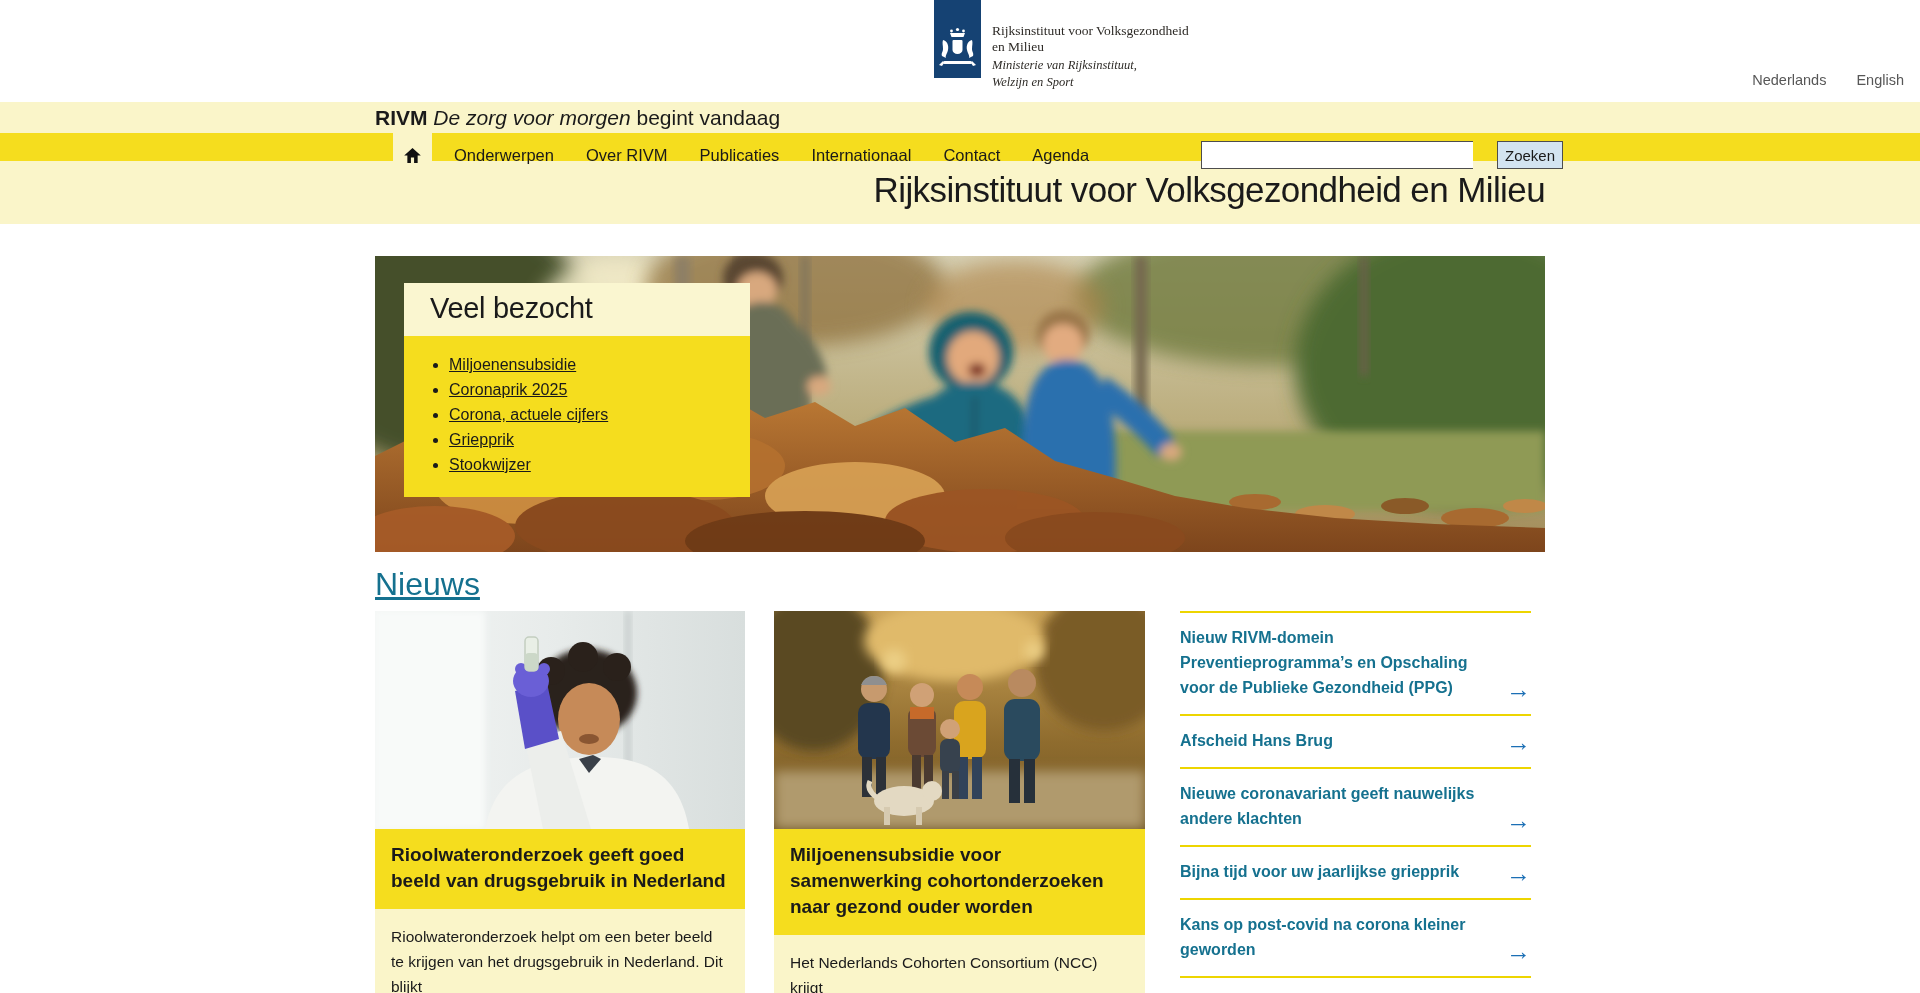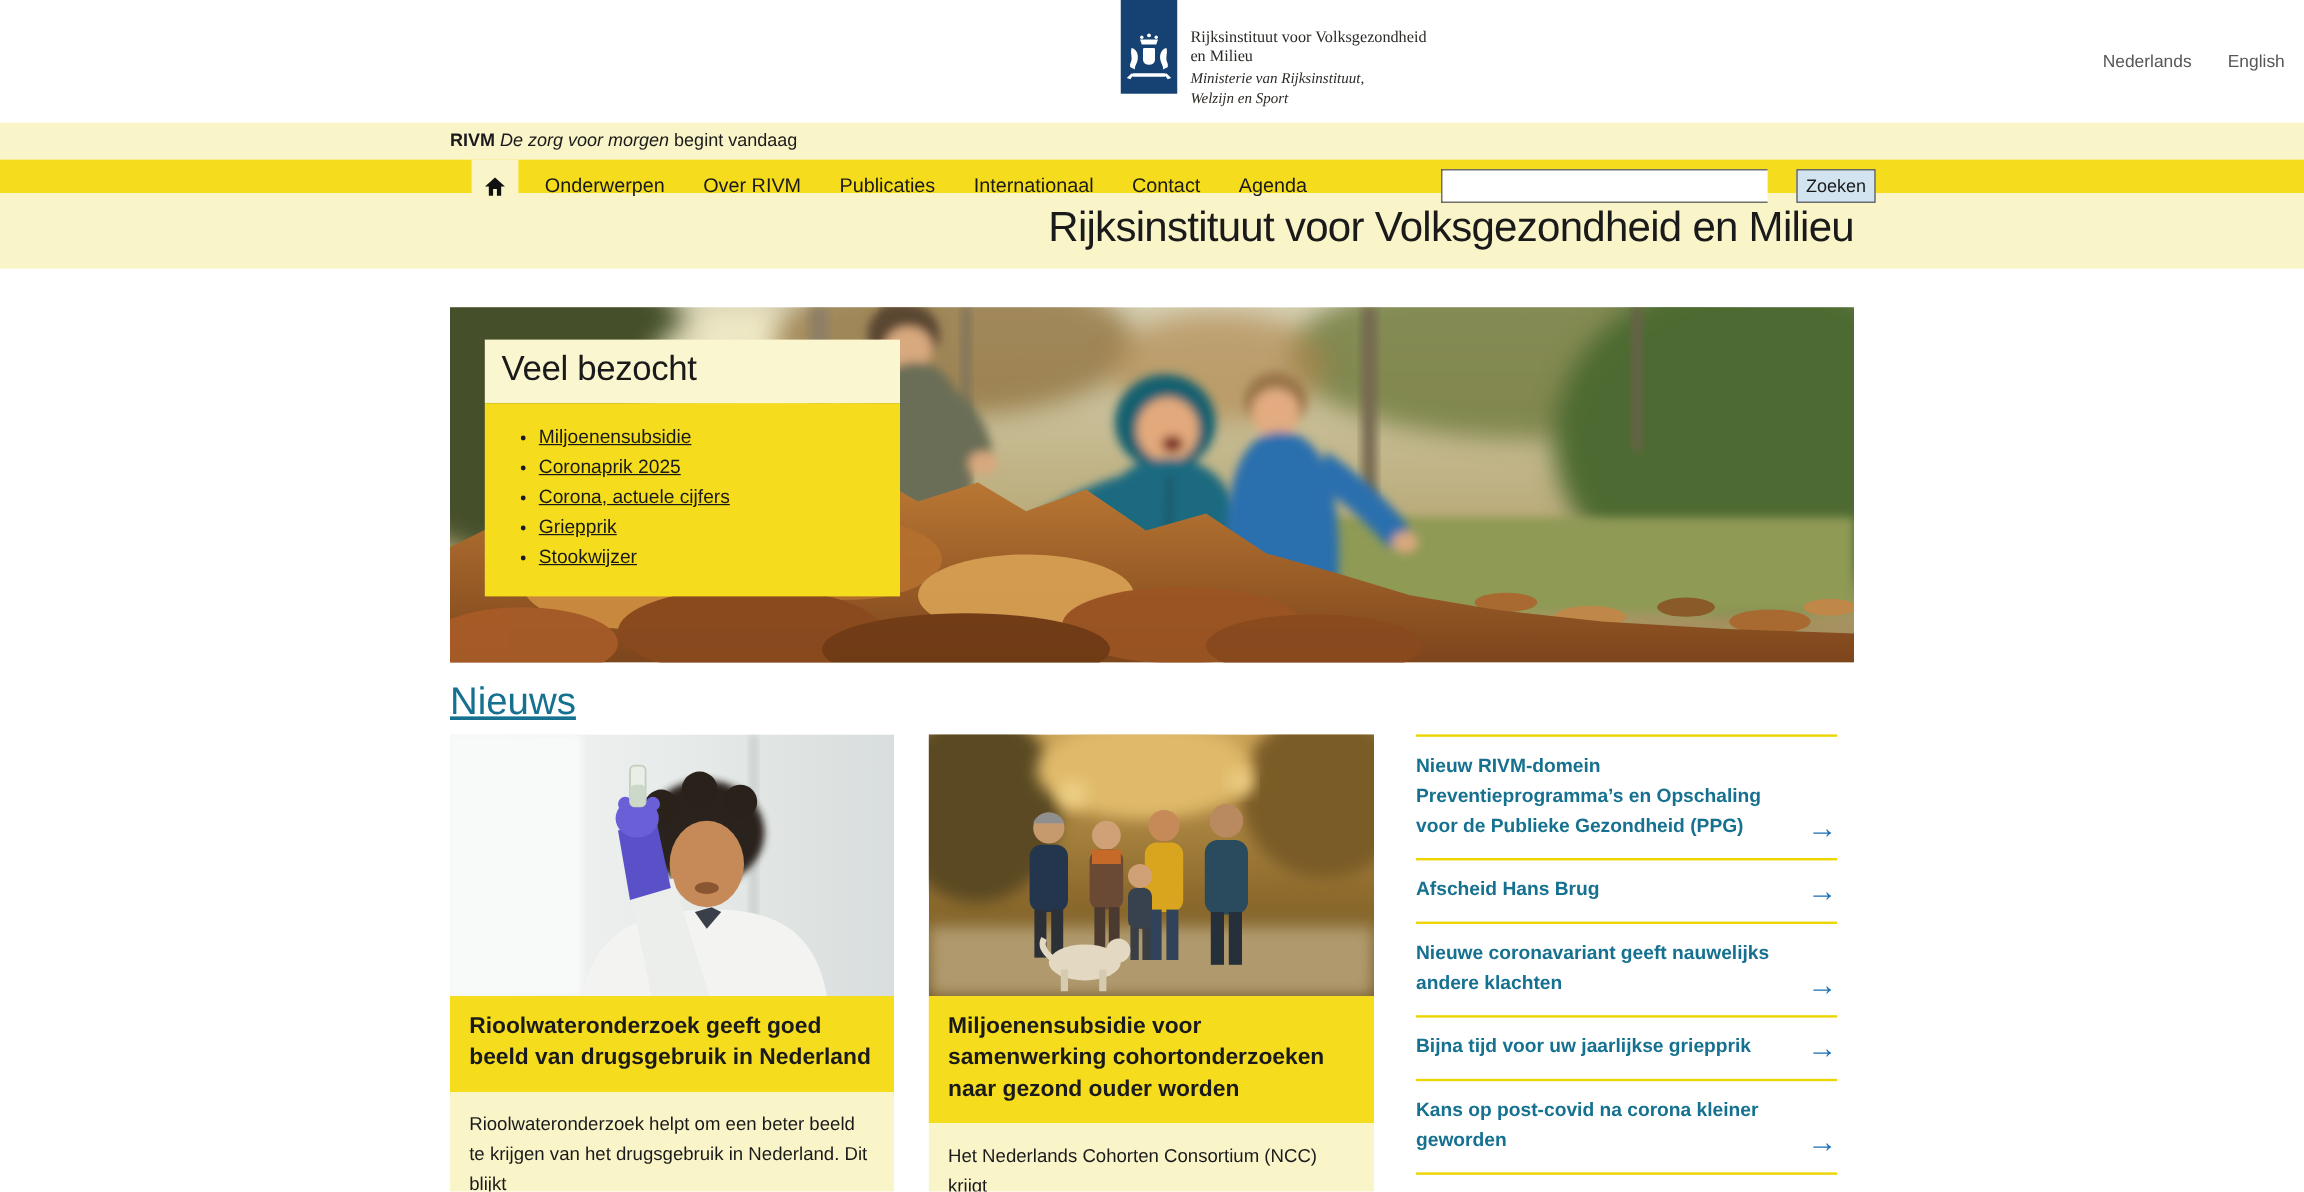--- a/index.html
+++ b/index.html
@@ -18,26 +18,26 @@
     font-family:"Liberation Sans",sans-serif;color:var(--ink);
   }
   .container{width:1170px;margin:0 auto;position:relative;}
 
   
   .top-header{height:102px;position:relative;background:#fff;}
   .logo-flag{position:absolute;left:934px;top:0;width:47px;height:78px;background:var(--logoblue);}
   .logo-text{position:absolute;left:992px;top:23px;font-family:"Liberation Serif",serif;
              font-size:13.5px;line-height:16px;color:#2d2a26;}
   .logo-text .ministry{font-style:italic;font-size:12.5px;line-height:14px;margin-top:3px;}
-  .lang{position:absolute;right:16px;top:44px;font-size:14.5px;color:#575757;}
+  .lang{position:absolute;right:16px;top:72px;font-size:14.5px;color:#575757;}
   .lang a{color:#575757;text-decoration:none;margin-left:26px;}
 
   
   .tagline-bar{height:31px;background:var(--lightyellow);}
-  .tagline{line-height:31px;font-size:15px;white-space:nowrap;}
+  .tagline{line-height:31px;font-size:21px;white-space:nowrap;}
   .tagline .brand{font-weight:bold;}
   .tagline .slogan-italic{font-style:italic;}
 
   
   .nav-bar{height:28px;background:var(--yellow);padding-left:36px;}
   .nav-inner{display:flex;height:44px;}
   .home-tab{width:39px;background:var(--lightyellow);display:flex;align-items:center;justify-content:center;cursor:pointer;}
   .nav-links{display:flex;margin-left:6px;}
   .nav-links a{color:var(--ink);text-decoration:none;font-size:16.5px;padding:0 16px;line-height:44px;}
   .search{position:absolute;right:0;top:8px;display:flex;gap:24px;}
@@ -47,21 +47,21 @@
   
   .title-strip{height:63px;background:var(--lightyellow);}
   .title-strip h1{margin:0;padding-top:9px;font-size:35px;font-weight:normal;letter-spacing:-0.6px;text-align:right;}
 
   .white-gap{height:32px;background:#fff;}
 
   
   .hero{height:296px;position:relative;}
   .hero-photo{position:absolute;left:0;top:0;width:1170px;height:296px;display:block;}
   .veel-bezocht{position:absolute;left:29px;top:27px;width:346px;}
-  .vb-header{background:#FAF6D0;padding:9px 10px 11px 14px;}
+  .vb-header{background:#FAF6D0;padding:9px 10px 11px 26px;}
   .vb-header h2{margin:0;font-size:29px;font-weight:normal;letter-spacing:-0.3px;}
   .vb-list{background:var(--yellow);margin:0;padding:13px 10px 17px 45px;list-style:disc;}
   .vb-list li{margin:6px 0;font-size:16px;line-height:19px;}
   .vb-list a{color:var(--ink);text-decoration:underline;}
 
   
   .nieuws-heading{margin:16px 0 0;}
   .nieuws-heading a{color:var(--teal);font-size:32px;line-height:32px;text-decoration:underline;font-weight:normal;}
   .news-grid{display:grid;grid-template-columns:370px 371px 357px;column-gap:29px;margin-top:10px;align-items:start;}
   .news-col-right{margin-left:6px;}

